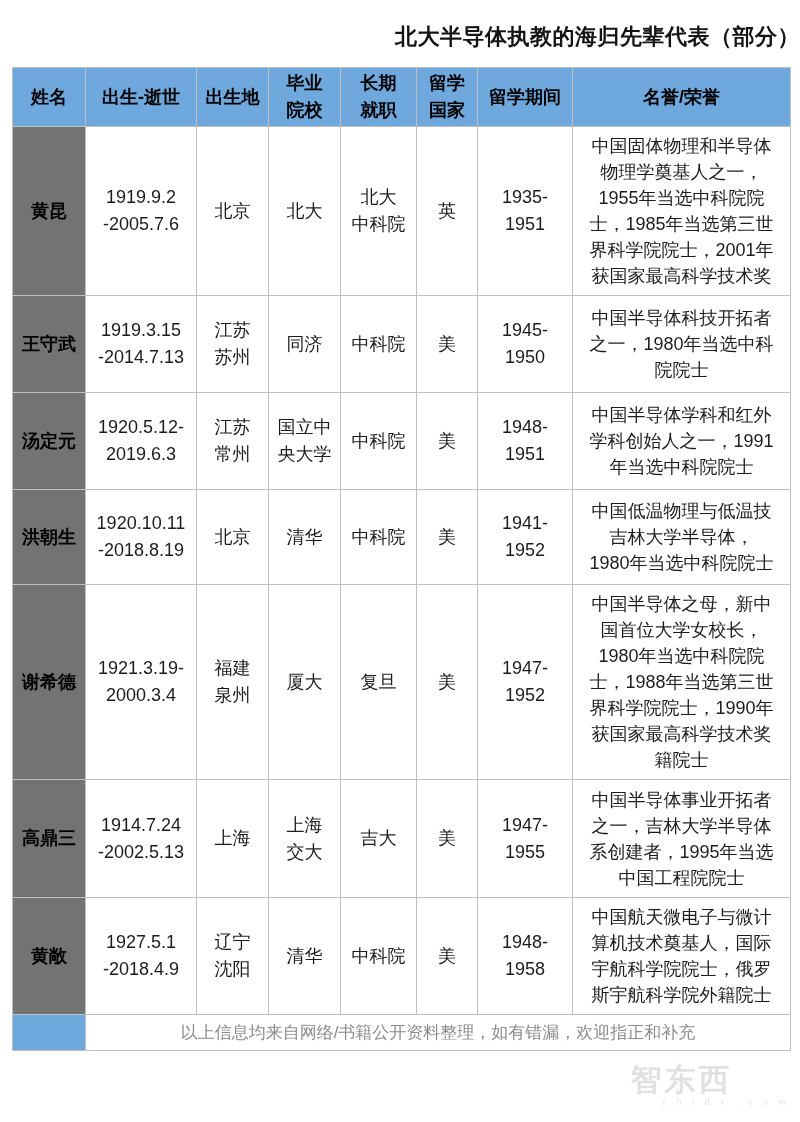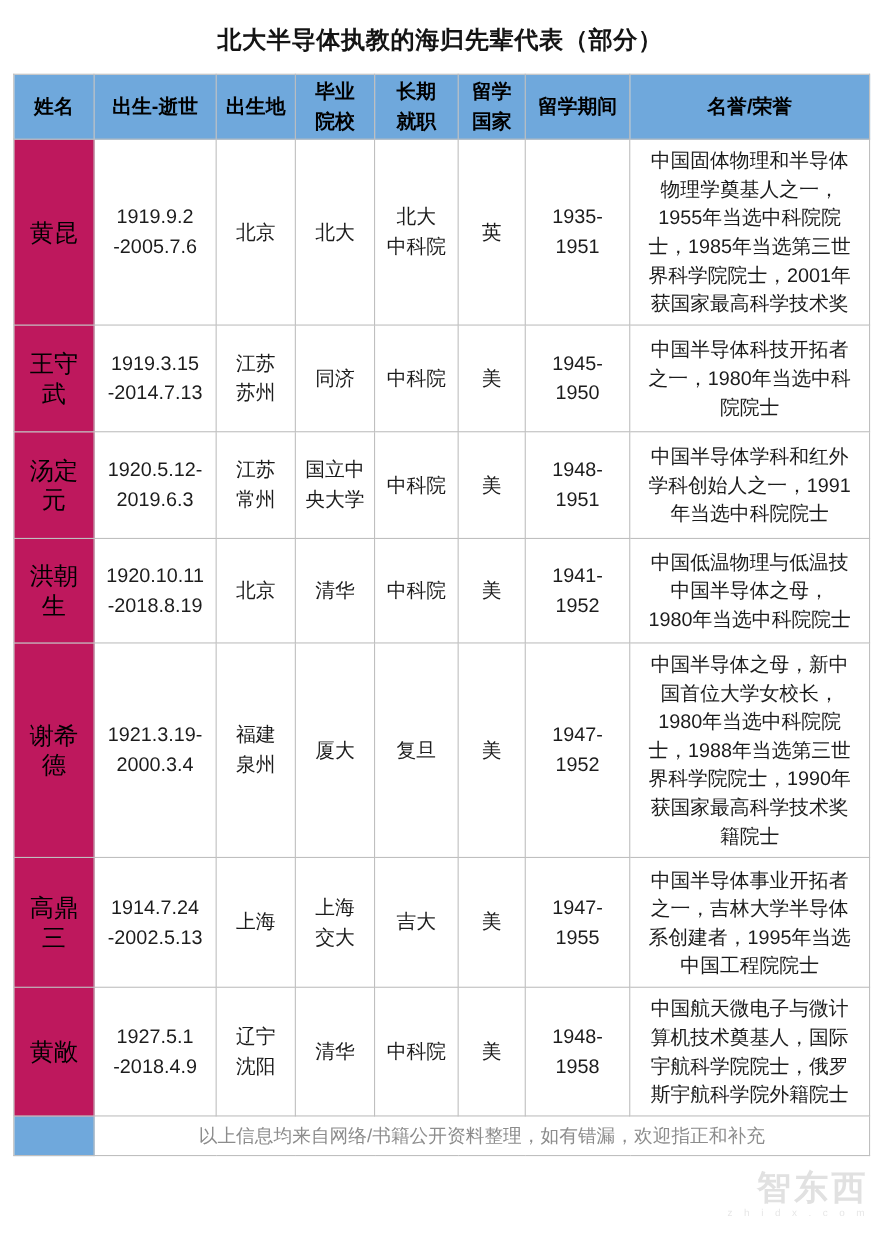--- a/index.html
+++ b/index.html
@@ -4,60 +4,60 @@
 <style>
   * { margin:0; padding:0; box-sizing:border-box; }
   html,body { background:#ffffff; }
   body {
     width:800px; height:1122px; position:relative; overflow:hidden;
     font-family:"Liberation Sans","DejaVu Sans",sans-serif;
     color:#1c1c1c;
   }
   .page-title {
     position:absolute; top:22px; left:0; width:800px;
-    text-align:center; font-size:22px; font-weight:600; color:#141414;
+    text-align:right; font-size:22px; font-weight:600; color:#141414;
     letter-spacing:0.5px;
   }
   table.scholars {
     position:absolute; left:12px; top:67px; width:778px;
     border-collapse:collapse; table-layout:fixed;
   }
   th, td {
     border:1px solid #bfbfbf;
     text-align:center; vertical-align:middle;
     font-size:18px; line-height:27px;
     padding:6px 4px;
     white-space:pre-line;
     word-break:break-word;
   }
   thead th {
     background:#6fa8dc; color:#000;
     font-weight:700; height:58px; padding:2px;
   }
   td.name-cell {
-    background:#be185d; color:#000; font-weight:400; font-size:22px;
+    background:#737373; color:#000; font-weight:700; font-size:18px;
   }
   td.honor-cell {
     font-size:18px; line-height:26px; padding:6px 4px;
   }
   tfoot tr { height:36px; }
   td.footer-spacer { background:#6fa8dc; }
   td.footer-note {
     color:#8c8c8c; font-size:17px; padding:4px; line-height:24px;
   }
   .watermark {
     position:absolute; right:10px; bottom:14px;
-    text-align:right; pointer-events:none; opacity:0.75;
+    text-align:left; pointer-events:none; opacity:0.75;
   }
   .wm-logo {
     font-size:31px; font-weight:700; color:#d7d7d7; letter-spacing:3px;
     line-height:32px;
   }
   .wm-domain {
-    font-size:9px; color:#dedede; letter-spacing:4px; line-height:12px;
+    font-size:9px; color:#dedede; letter-spacing:4px; line-height:12px;margin-left:31px;
   }
 </style>
 </head>
 <body>
 
 <h1 class="page-title">北大半导体执教的海归先辈代表（部分）</h1>
 
 <table class="scholars">
   <colgroup>
     <col style="width:73px">
@@ -134,21 +134,21 @@
       <tr style="height: 95px;">
         <td class="name-cell">洪朝生</td>
         <td>1920.10.11
 -2018.8.19</td>
         <td>北京</td>
         <td>清华</td>
         <td>中科院</td>
         <td>美</td>
         <td>1941-1952</td>
         <td class="honor-cell">中国低温物理与低温技
-中国半导体之母，
+吉林大学半导体，
 1980年当选中科院院士</td>
       </tr>
       <tr style="height: 184px;">
         <td class="name-cell">谢希德</td>
         <td>1921.3.19-
 2000.3.4</td>
         <td>福建
 泉州</td>
         <td>厦大</td>
         <td>复旦</td>

